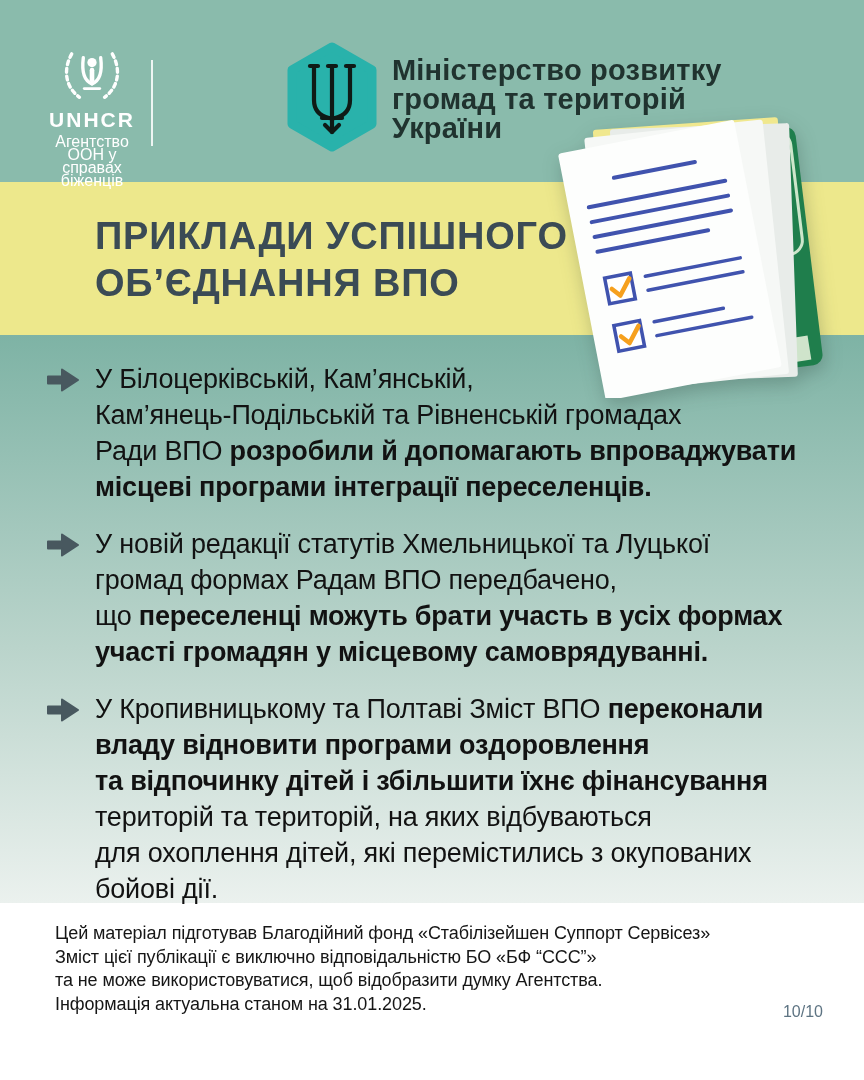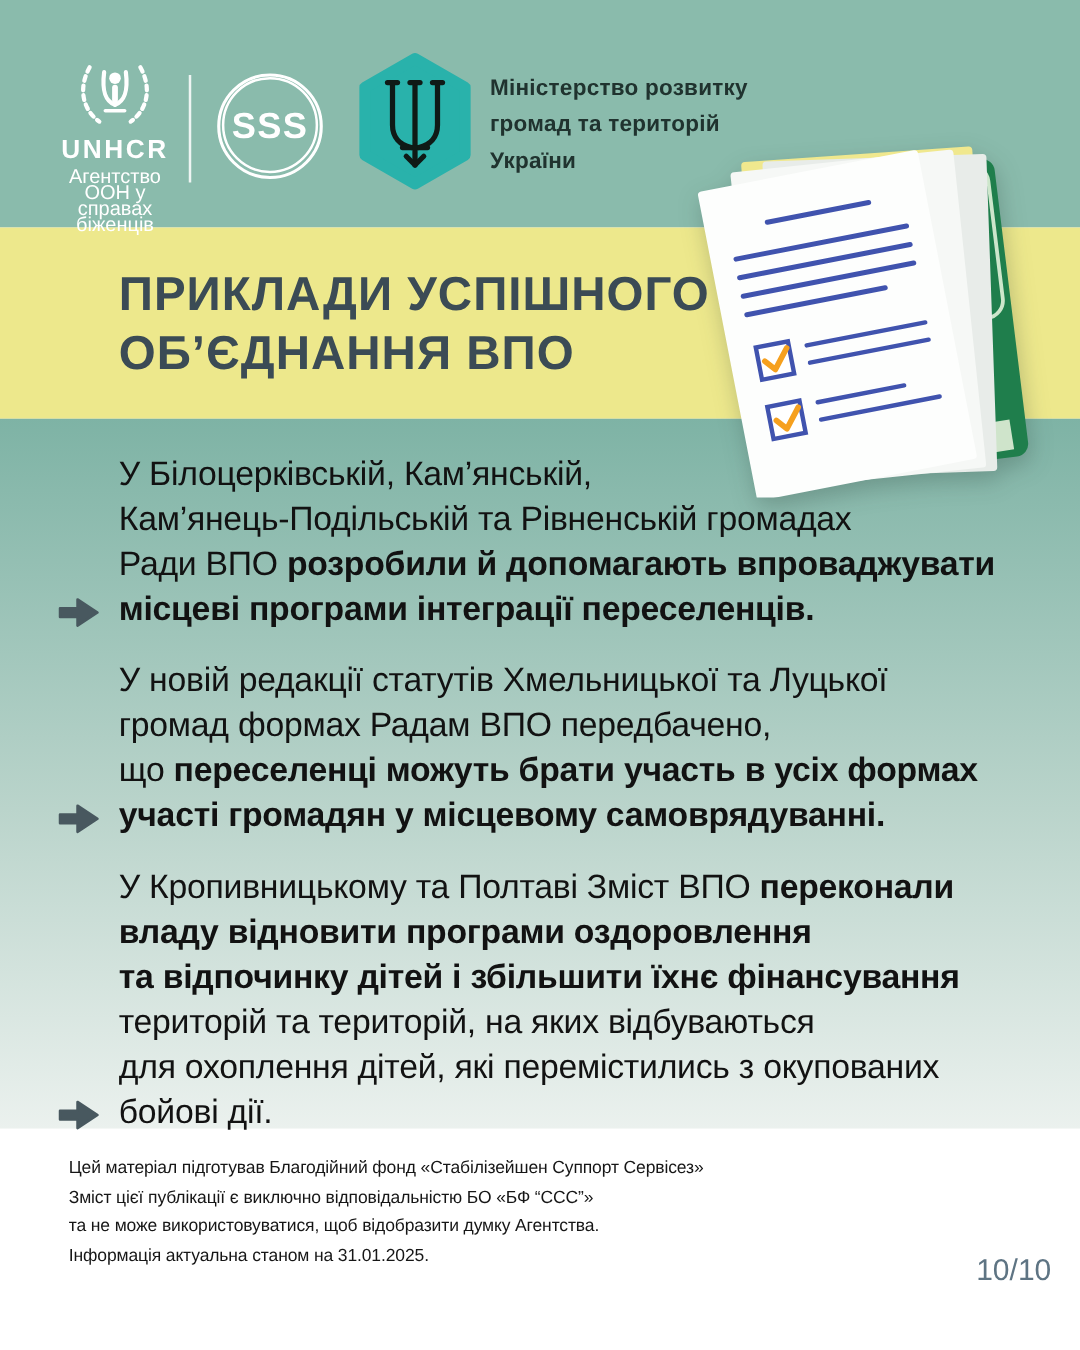--- a/index.html
+++ b/index.html
@@ -18,45 +18,45 @@
   .unhcr-emblem{display:block;margin:0 auto;}
   .unhcr-name{font-size:21px;font-weight:700;letter-spacing:2px;margin-top:2px;}
   .unhcr-tagline{font-size:16px;line-height:13px;margin-top:3px;font-weight:400;}
   .header-divider{position:absolute;left:151px;top:60px;width:2px;height:86px;background:rgba(255,255,255,.85);}
   .sss-logo{position:absolute;left:172px;top:57px;width:88px;height:88px;}
   .sss-ring{position:absolute;inset:0;}
   .sss-text{position:absolute;inset:0;display:flex;align-items:center;justify-content:center;
             color:#ffffff;font-size:29px;font-weight:700;letter-spacing:1px;}
   .hex-logo{position:absolute;left:284px;top:42px;}
   .ministry{position:absolute;left:392px;top:56px;color:var(--c-ministry-text,#20332F);
-            font-size:18px;line-height:29px;font-weight:600;letter-spacing:.2px;}
+            font-size:29px;line-height:29px;font-weight:600;letter-spacing:.2px;}
 
   
   .page-title{position:absolute;left:95px;top:213px;color:var(--c-title-text,#3B4B55);
               font-size:38px;line-height:47px;font-weight:700;letter-spacing:.8px;}
 
   
   .illustration{position:absolute;left:552px;top:116px;z-index:5;filter:drop-shadow(2px 7px 9px rgba(30,50,45,.25));}
   .doc-line{stroke:var(--c-doc-line-blue,#4053AE);stroke-width:4;stroke-linecap:round;}
   .doc-line-thin{stroke:var(--c-doc-line-blue,#4053AE);stroke-width:3.5;stroke-linecap:round;}
   .doc-box{fill:#ffffff;stroke:var(--c-doc-line-blue,#4053AE);stroke-width:3.5;}
   .check{fill:none;stroke:var(--c-check-orange,#F6A01E);stroke-width:4.5;stroke-linecap:round;stroke-linejoin:round;}
   .f-green{fill:var(--c-folder-green,#1F7E4C);}
 
   
   .bullet-list{position:absolute;left:45px;top:361px;width:790px;}
-  .bullet{display:flex;align-items:flex-end;margin-bottom:21px;}
+  .bullet{display:flex;align-items:flex-start;margin-bottom:21px;}
   .arrow-icon{flex:0 0 36px;margin-top:4px;}
   .arrow-icon path{fill:var(--c-arrow,#48585F);stroke:var(--c-arrow,#48585F);stroke-width:2;stroke-linejoin:round;}
   .bullet-text{margin-left:14px;color:var(--c-body-text,#121212);font-size:27px;line-height:36px;letter-spacing:-.2px;white-space:nowrap;}
   .bullet-text .bold{font-weight:700;}
 
   
-  .footer-text{position:absolute;left:55px;top:922px;color:#161616;font-size:14px;line-height:23.5px;letter-spacing:-.1px;}
-  .page-indicator{position:absolute;right:23px;top:1003px;color:var(--c-page-number,#5E7483);font-size:24px;}
+  .footer-text{position:absolute;left:55px;top:922px;color:#161616;font-size:18px;line-height:23.5px;letter-spacing:-.1px;}
+  .page-indicator{position:absolute;right:41px;top:1003px;color:var(--c-page-number,#5E7483);font-size:16px;}
 </style>
 </head>
 <body>
 
 <div id="canvas">
 
   <div class="band-header"></div>
   <div class="band-title"></div>
   <div class="band-body"></div>
   <div class="band-footer"></div>
@@ -75,27 +75,20 @@
     </svg>
     <div class="unhcr-name">UNHCR</div>
     <div class="unhcr-tagline">
       <div>Агентство ООН у</div>
       <div>справах біженців</div>
     </div>
   </div>
 
   <div class="header-divider"></div>
 
-  <div class="sss-logo">
-    <svg class="sss-ring" width="88" height="88" viewBox="0 0 88 88">
-      <circle cx="44" cy="44" r="41" fill="none" stroke="#ffffff" stroke-width="2.5"></circle>
-      <circle cx="44" cy="43" r="37.5" fill="none" stroke="#ffffff" stroke-width="2"></circle>
-    </svg>
-    <div class="sss-text">SSS</div>
-  </div>
 
   <svg class="hex-logo" width="96" height="110" viewBox="0 0 96 110">
     <polygon points="48,5 88,28 88,82 48,105 8,82 8,28" fill="#29B2AB" stroke="#29B2AB" stroke-width="9" stroke-linejoin="round"></polygon>
     <g fill="none" stroke="#0F1A16" stroke-width="4.2" stroke-linecap="round" stroke-linejoin="round">
       <path d="M30 24 V58 C30 68 36 74 45 76"></path>
       <path d="M66 24 V58 C66 68 60 74 51 76"></path>
       <path d="M48 24 V76"></path>
       <path d="M26 24 H34"></path>
         <path d="M44 24 H52"></path>
         <path d="M62 24 H70"></path>

